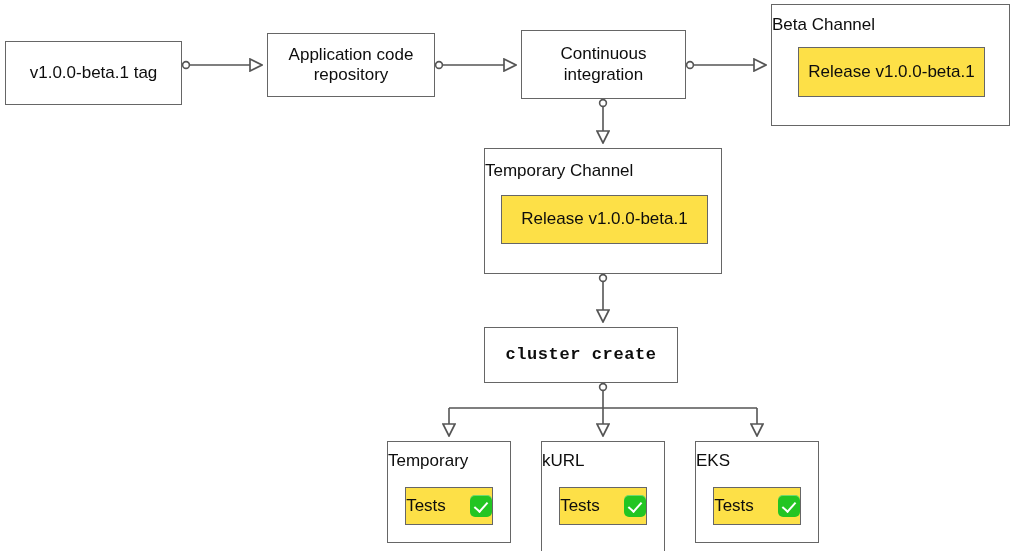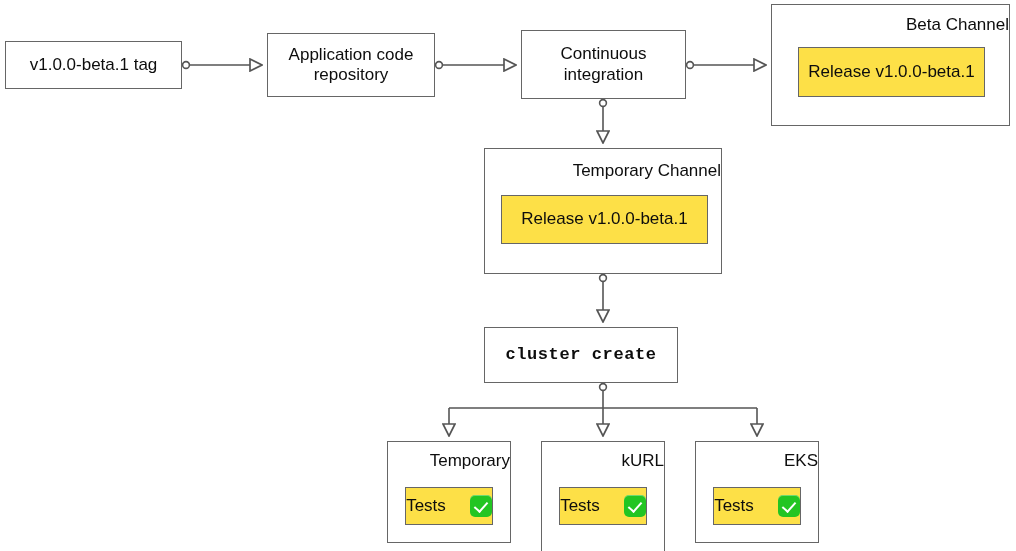--- a/index.html
+++ b/index.html
@@ -41,21 +41,21 @@
     z-index: 2;
   }
   .node.container {
     display: block;
     padding: 0;
   }
   .container-title {
     position: absolute;
     left: 0;
     right: 0;
-    text-align: right;
+    text-align: left;
     font-size: 17px;
     color: #0d0d0d;
   }
   .inner-box {
     position: absolute;
     box-sizing: border-box;
     border: 1.6px solid #666666;
     background: #fde047;
     display: flex;
     align-items: center;
@@ -128,21 +128,21 @@
 
       <circle cx="603" cy="387" r="3.4" fill="#ffffff"></circle>
       <path d="M 603 391 L 603 408"></path>
       <path d="M 449 408 L 757 408"></path>
       <line x1="449" y1="408" x2="449" y2="436" marker-end="url(#arrow)"></line>
       <line x1="603" y1="408" x2="603" y2="436" marker-end="url(#arrow)"></line>
       <line x1="757" y1="408" x2="757" y2="436" marker-end="url(#arrow)"></line>
     </g>
   </svg>
 
-  <div class="node" style="left:5px; top:41px; width:177px; height:48px;">
+  <div class="node" style="left:5px; top:41px; width:177px; height:64px;">
     <span>v1.0.0-beta.1 tag</span>
   </div>
 
   <div class="node" style="left:267px; top:33px; width:168px; height:64px; padding:0 12px;">
     <span>Application code repository</span>
   </div>
 
   <div class="node" style="left:521px; top:30px; width:165px; height:69px; padding:0 12px;">
     <span>Continuous integration</span>
   </div>

